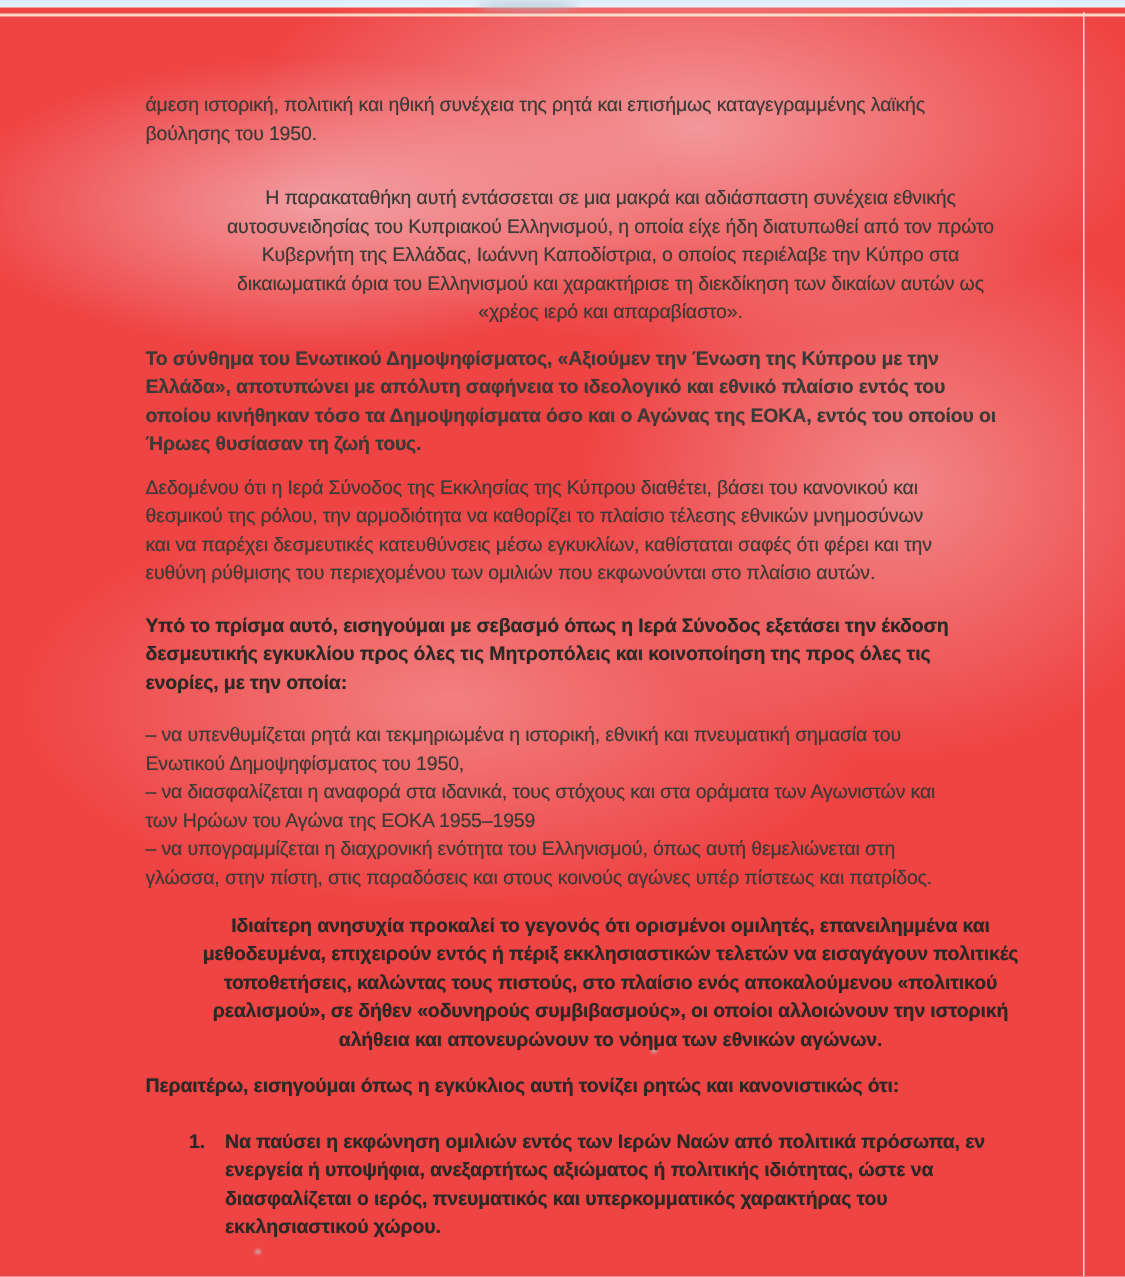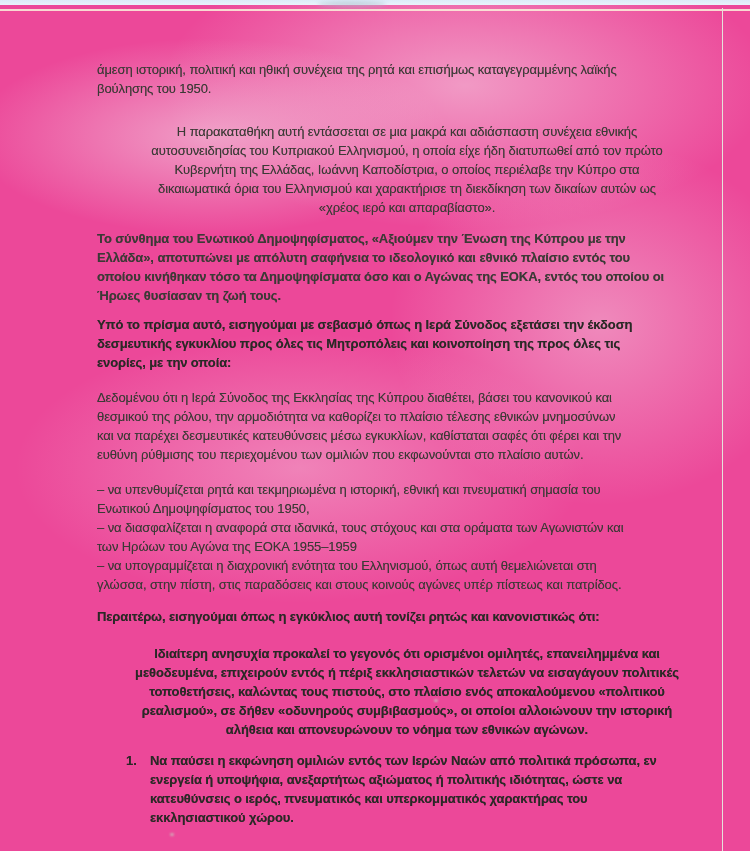--- a/index.html
+++ b/index.html
@@ -5,21 +5,21 @@
   html, body { margin: 0; padding: 0; }
   body {
     width: 750px; height: 851px;
     background: #ffffff;
     font-family: "Liberation Sans", sans-serif;
     overflow: hidden;
   }
   .page {
     position: relative;
     width: 750px; height: 851px;
-    background: #ec4899;
+    background: #ef4444;
     overflow: hidden;
   }
   
   .page::before {
     content: "";
     position: absolute; inset: 0;
     background:
       radial-gradient(ellipse 340px 140px at 28% 16%, rgba(243,228,236,0.55), rgba(243,228,236,0) 70%),
       radial-gradient(ellipse 420px 200px at 62% 10%, rgba(246,234,240,0.5), rgba(246,234,240,0) 72%),
       radial-gradient(ellipse 300px 260px at 80% 38%, rgba(244,236,240,0.4), rgba(244,236,240,0) 70%),
@@ -110,46 +110,46 @@
 αυτοσυνειδησίας του Κυπριακού Ελληνισμού, η οποία είχε ήδη διατυπωθεί από τον πρώτο
 Κυβερνήτη της Ελλάδας, Ιωάννη Καποδίστρια, ο οποίος περιέλαβε την Κύπρο στα
 δικαιωματικά όρια του Ελληνισμού και χαρακτήρισε τη διεκδίκηση των δικαίων αυτών ως
 «χρέος ιερό και απαραβίαστο».</p>
 
     <p class="para gap-10">Το σύνθημα του Ενωτικού Δημοψηφίσματος, «Αξιούμεν την Ένωση της Κύπρου με την
 Ελλάδα», αποτυπώνει με απόλυτη σαφήνεια το ιδεολογικό και εθνικό πλαίσιο εντός του
 οποίου κινήθηκαν τόσο τα Δημοψηφίσματα όσο και ο Αγώνας της ΕΟΚΑ, εντός του οποίου οι
 Ήρωες θυσίασαν τη ζωή τους.</p>
 
-    <p class="para bold gap-16">Υπό το πρίσμα αυτό, εισηγούμαι με σεβασμό όπως η Ιερά Σύνοδος εξετάσει την έκδοση
-δεσμευτικής εγκυκλίου προς όλες τις Μητροπόλεις και κοινοποίηση της προς όλες τις
-ενορίες, με την οποία:</p>
-
     <p class="para gap-16">Δεδομένου ότι η Ιερά Σύνοδος της Εκκλησίας της Κύπρου διαθέτει, βάσει του κανονικού και
 θεσμικού της ρόλου, την αρμοδιότητα να καθορίζει το πλαίσιο τέλεσης εθνικών μνημοσύνων
 και να παρέχει δεσμευτικές κατευθύνσεις μέσω εγκυκλίων, καθίσταται σαφές ότι φέρει και την
 ευθύνη ρύθμισης του περιεχομένου των ομιλιών που εκφωνούνται στο πλαίσιο αυτών.</p>
+
+    <p class="para bold gap-16">Υπό το πρίσμα αυτό, εισηγούμαι με σεβασμό όπως η Ιερά Σύνοδος εξετάσει την έκδοση
+δεσμευτικής εγκυκλίου προς όλες τις Μητροπόλεις και κοινοποίηση της προς όλες τις
+ενορίες, με την οποία:</p>
 
     <p class="para gap-13">– να υπενθυμίζεται ρητά και τεκμηριωμένα η ιστορική, εθνική και πνευματική σημασία του
 Ενωτικού Δημοψηφίσματος του 1950,
 – να διασφαλίζεται η αναφορά στα ιδανικά, τους στόχους και στα οράματα των Αγωνιστών και
 των Ηρώων του Αγώνα της ΕΟΚΑ 1955–1959
 – να υπογραμμίζεται η διαχρονική ενότητα του Ελληνισμού, όπως αυτή θεμελιώνεται στη
 γλώσσα, στην πίστη, στις παραδόσεις και στους κοινούς αγώνες υπέρ πίστεως και πατρίδος.</p>
 
-    <p class="para bold gap-18">Περαιτέρω, εισηγούμαι όπως η εγκύκλιος αυτή τονίζει ρητώς και κανονιστικώς ότι:</p>
-
     <p class="para bold gap-12">Ιδιαίτερη ανησυχία προκαλεί το γεγονός ότι ορισμένοι ομιλητές, επανειλημμένα και
 μεθοδευμένα, επιχειρούν εντός ή πέριξ εκκλησιαστικών τελετών να εισαγάγουν πολιτικές
 τοποθετήσεις, καλώντας τους πιστούς, στο πλαίσιο ενός αποκαλούμενου «πολιτικού
 ρεαλισμού», σε δήθεν «οδυνηρούς συμβιβασμούς», οι οποίοι αλλοιώνουν την ιστορική
 αλήθεια και απονευρώνουν το νόημα των εθνικών αγώνων.</p>
 
+    <p class="para bold gap-18">Περαιτέρω, εισηγούμαι όπως η εγκύκλιος αυτή τονίζει ρητώς και κανονιστικώς ότι:</p>
+
     <div class="numbered-item">
       <span class="num">1.</span>
       <p class="para bold">Να παύσει η εκφώνηση ομιλιών εντός των Ιερών Ναών από πολιτικά πρόσωπα, εν
 ενεργεία ή υποψήφια, ανεξαρτήτως αξιώματος ή πολιτικής ιδιότητας, ώστε να
-κατευθύνσεις ο ιερός, πνευματικός και υπερκομματικός χαρακτήρας του
+διασφαλίζεται ο ιερός, πνευματικός και υπερκομματικός χαρακτήρας του
 εκκλησιαστικού χώρου.</p>
     </div>
 
   </div>
 </div>
 
 </body></html>

